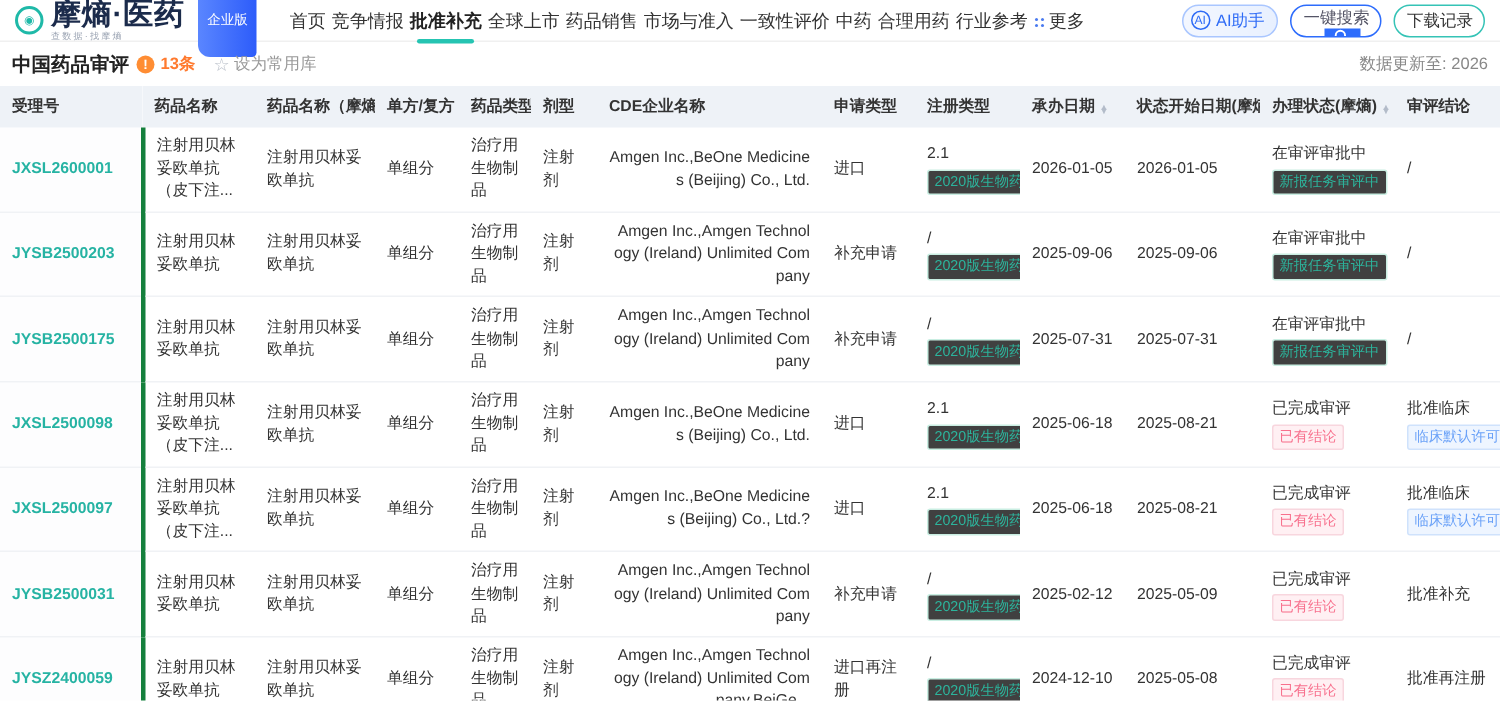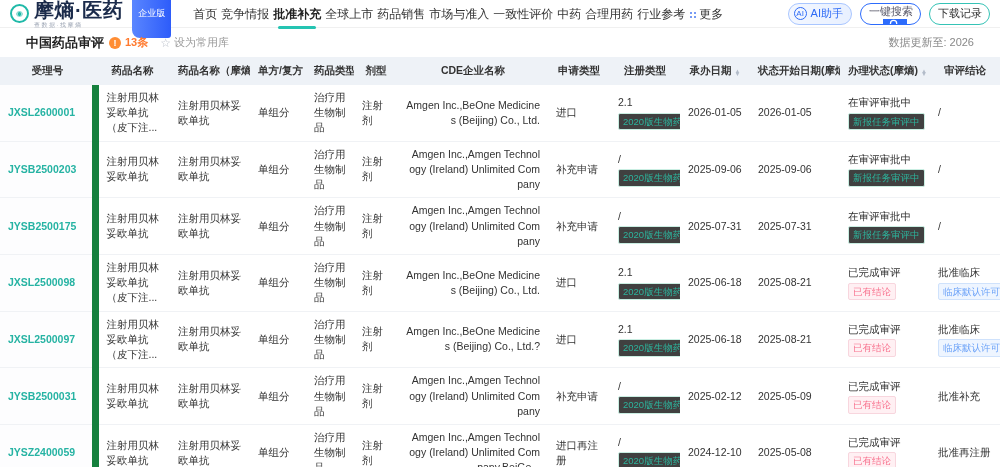--- a/index.html
+++ b/index.html
@@ -33,40 +33,40 @@
   .ai-ic { width:13px; height:13px; border-radius:50%; border:1px solid #2e6bf6;
     font-size:8px; display:flex; align-items:center; justify-content:center; color:#2e6bf6; }
   .search-btn { border:1px solid #2d6cfc; background:#fff; color:#556; padding-left:8px;flex-direction:column; }
   .search-btn .seg-txt { padding-right:7px; }
   .seg-ic { width:24px; height:20px; display:flex; align-items:center; justify-content:center; }
   .seg-blue { background:#2d6cfc; }
   .dl-btn { border:1px solid #35c3b6; background:#fff; color:#333; padding-left:8px; }
   .dl-btn .seg-txt { padding-right:7px; }
 
   
-  .subheader { height:29px; display:flex; align-items:center; padding:0 26px; background:#fff; }
+  .subheader { height:29px; display:flex; align-items:center; padding:0 8px; background:#fff; }
   .page-title { font-size:13px; font-weight:bold; color:#222; }
   .info-ic { width:12px; height:12px; border-radius:50%; background:#ff8d33; color:#fff;
     font-size:9px; font-weight:bold; display:inline-flex; align-items:center;
     justify-content:center; margin:0 4px 0 5px; cursor:pointer; }
   .count-txt { font-size:11px; color:#ff7a2f; font-weight:bold; }
   .fav { display:flex; align-items:center; gap:3px; font-size:11px; color:#999;
     margin-left:12px; cursor:pointer; }
   .star { color:#b9bfc9; font-size:12px; }
   .updated { margin-left:auto; font-size:11px; color:#888; }
 
   
   table { width:1000px; border-collapse:collapse; table-layout:fixed; }
   thead th { background:#eef2f7; font-size:10.5px; font-weight:bold; color:#333;
-    text-align:center; padding:7px 8px; height:28px; white-space:nowrap; overflow:hidden;margin-top:43px; }
+    text-align:left; padding:7px 8px; height:28px; white-space:nowrap; overflow:hidden;margin-top:43px; }
   .sort-ic { display:inline-flex; flex-direction:column; vertical-align:1px;
     margin-left:3px; line-height:.55; color:#b3bcc9; font-size:6px; cursor:pointer; }
   tbody td { font-size:10.5px; color:#333; padding:5px 8px; vertical-align:middle;
     border-bottom:1px solid #f0f2f5; height:38px; line-height:1.45; overflow:hidden; }
-  tbody td.first-col { border-right:7px solid #15803d; background:#fdfdfe; }
+  tbody td.first-col { border-right:3px solid #15803d; background:#fdfdfe; }
   .acc-link { color:#26b3a3; cursor:pointer; font-weight:bold; }
   .company-cell { word-break:break-all;text-align:right; }
   .badge { display:inline-block; font-size:9.5px; padding:1px 4px; border-radius:2px;
     margin-top:2px; white-space:nowrap; }
   .badge.teal { background:#404040; color:#2cb49c; border:1px solid #c9eee2; }
   .badge.pink { background:#fff0f3; color:#f8708d; border:1px solid #f8d6de; }
   .badge.blue { background:#eef5ff; color:#6aa1f8; border:1px solid #cfe2fc; }
 </style>
 </head>
 <body>

